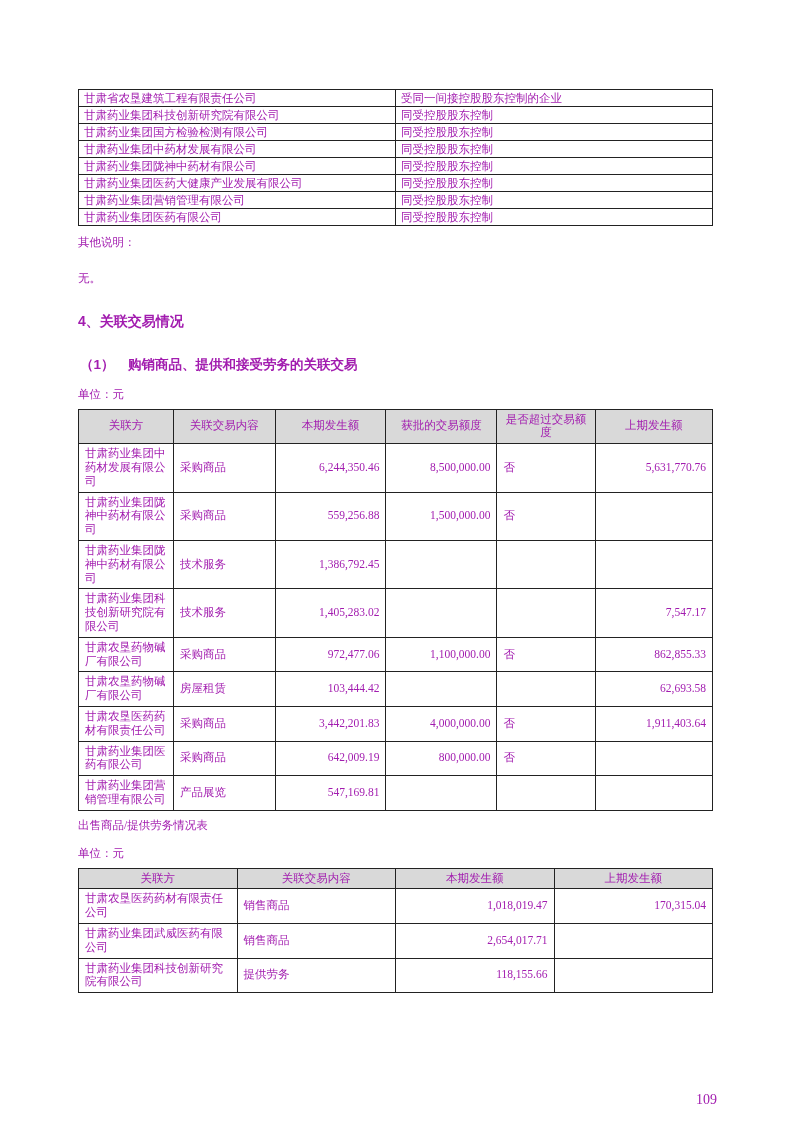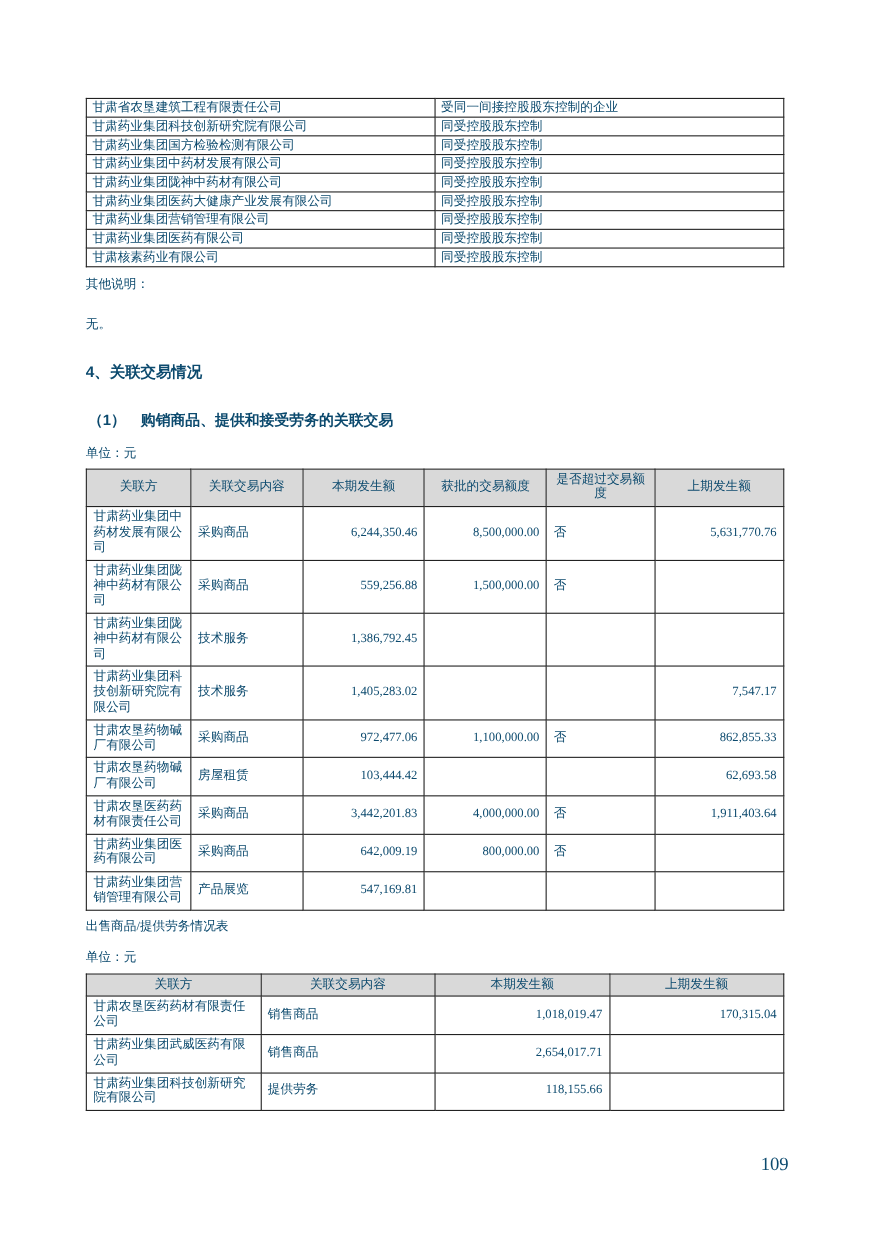--- a/index.html
+++ b/index.html
@@ -5,21 +5,21 @@
   html, body { margin: 0; padding: 0; background: #ffffff; }
   .page {
     position: relative;
     width: 793px;
     height: 1122px;
     margin: 0 auto;
     background: #ffffff;
     box-sizing: border-box;
     padding: 89px 80px 0 78px;
     font-family: "Liberation Serif", "DejaVu Serif", serif;
-    color: #0c4a6e;
+    color: #a21caf;
     overflow: hidden;
   }
   table.tbl {
     width: 100%;
     border-collapse: collapse;
     table-layout: fixed;
   }
   table.tbl td, table.tbl th {
     border: 1px solid #222222;
     font-size: 11.5px;
@@ -64,23 +64,23 @@
   }
   .caption      { margin-top: 19px; }
   .caption-2    { margin-top: 8px; }
   .unit-line {
     font-size: 11.5px;
     text-align: left;
     margin: 13px 0 7px 0;
   }
   .page-number {
     position: absolute;
-    top: 1049px;
+    top: 1092px;
     right: 76px;
-    font-size: 17px;
+    font-size: 14px;
   }
 </style>
 </head>
 <body>
 
 <div class="page">
 
   <table class="tbl top-tbl">
     <colgroup>
         <col style="width:50%">
@@ -110,24 +110,20 @@
         <tr>
           <td style="text-align: left;">甘肃药业集团医药大健康产业发展有限公司</td>
           <td style="text-align: left;">同受控股股东控制</td>
         </tr>
         <tr>
           <td style="text-align: left;">甘肃药业集团营销管理有限公司</td>
           <td style="text-align: left;">同受控股股东控制</td>
         </tr>
         <tr>
           <td style="text-align: left;">甘肃药业集团医药有限公司</td>
-          <td style="text-align: left;">同受控股股东控制</td>
-        </tr>
-        <tr>
-          <td style="text-align: left;">甘肃核素药业有限公司</td>
           <td style="text-align: left;">同受控股股东控制</td>
         </tr>
       </tbody>
     </table>
 
   <p class="body-text other-label">其他说明：</p>
 
   <p class="body-text other-value">无。</p>
 
   <h3 class="sec-heading">4、关联交易情况</h3>

